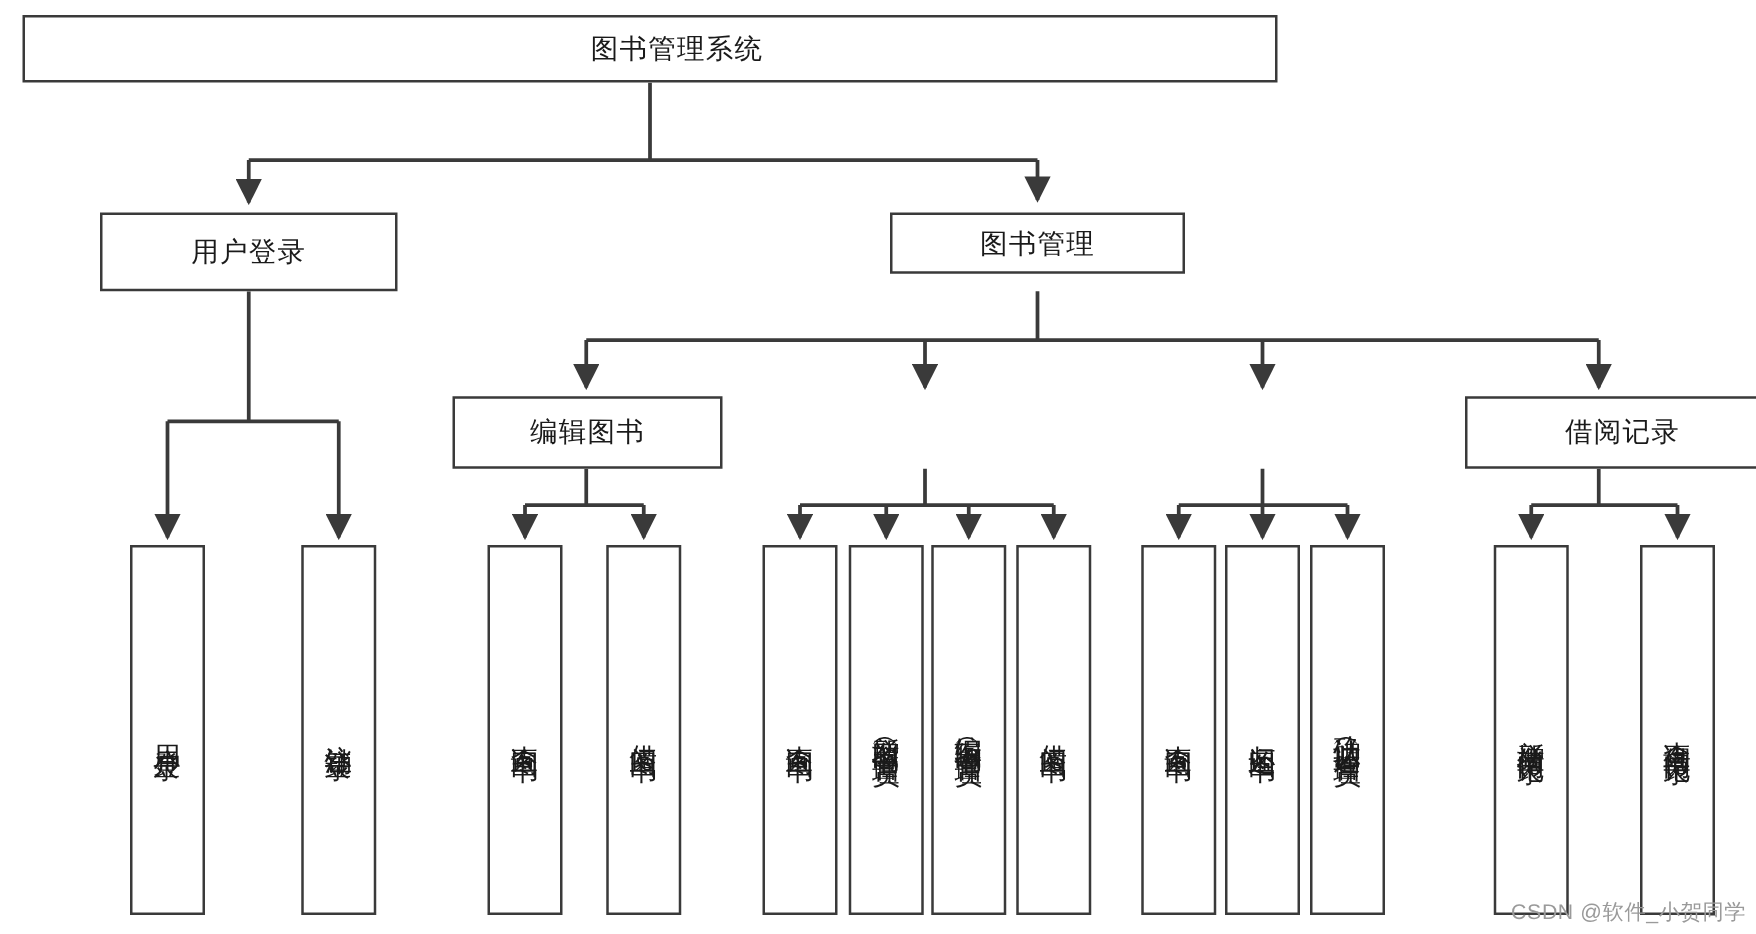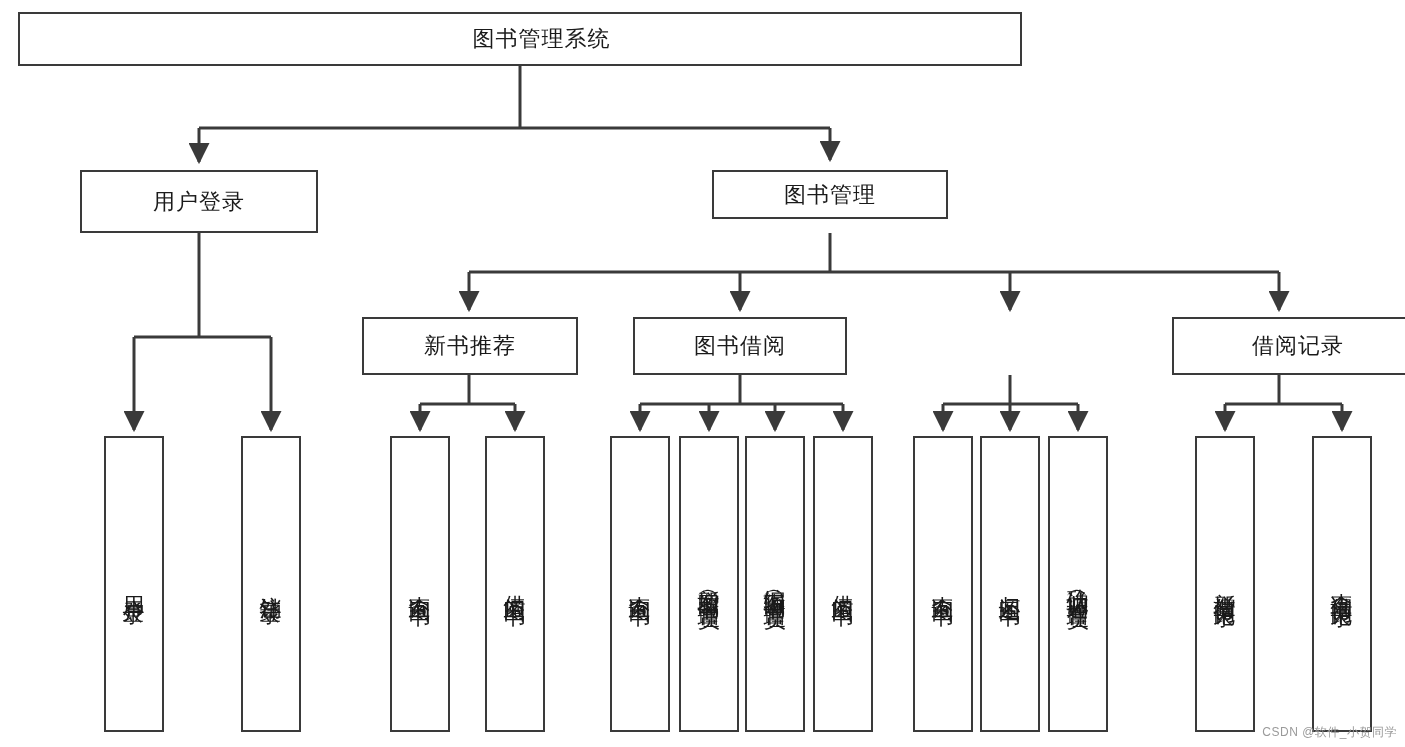--- a/index.html
+++ b/index.html
@@ -47,21 +47,21 @@
     line-height: 1.05;
     padding-top: 4px;
     padding-bottom: 4px;
     align-items: center;
     justify-content: center;
   }
   .watermark {
     position: absolute;
     right: 8px;
     bottom: 6px;
-    font-size: 12px;
+    font-size: 17px;
     color: #9a9a9a;
     white-space: nowrap;
     letter-spacing: 0.5px;
   }
 </style>
 </head>
 <body>
 
 <div id="canvas">
 
@@ -120,24 +120,21 @@
   </div>
 
   <div class="node h" style="left:80px; top:170px; width:238px; height:63px;">
     <span>用户登录</span>
   </div>
   <div class="node h" style="left:712px; top:170px; width:236px; height:49px;">
     <span>图书管理</span>
   </div>
 
   <div class="node h" style="left:362px; top:317px; width:216px; height:58px;">
-    <span>新书推荐</span>
-  </div>
-  <div class="node h" style="left:633px; top:317px; width:214px; height:58px;">
-    <span>图书借阅</span>
+    <span>编辑图书</span>
   </div>
   <div class="node h" style="left:1172px; top:317px; width:252px; height:58px;justify-content:center;">
     <span>借阅记录</span>
   </div>
 
   <div class="node leaf" style="left:104px; top:436px; width:60px; height:296px;">用户登录</div>
   <div class="node leaf" style="left:241px; top:436px; width:60px; height:296px;">注销登录</div>
 
   <div class="node leaf" style="left:390px; top:436px; width:60px; height:296px;">查询图书</div>
   <div class="node leaf" style="left:485px; top:436px; width:60px; height:296px;">借阅图书</div>

